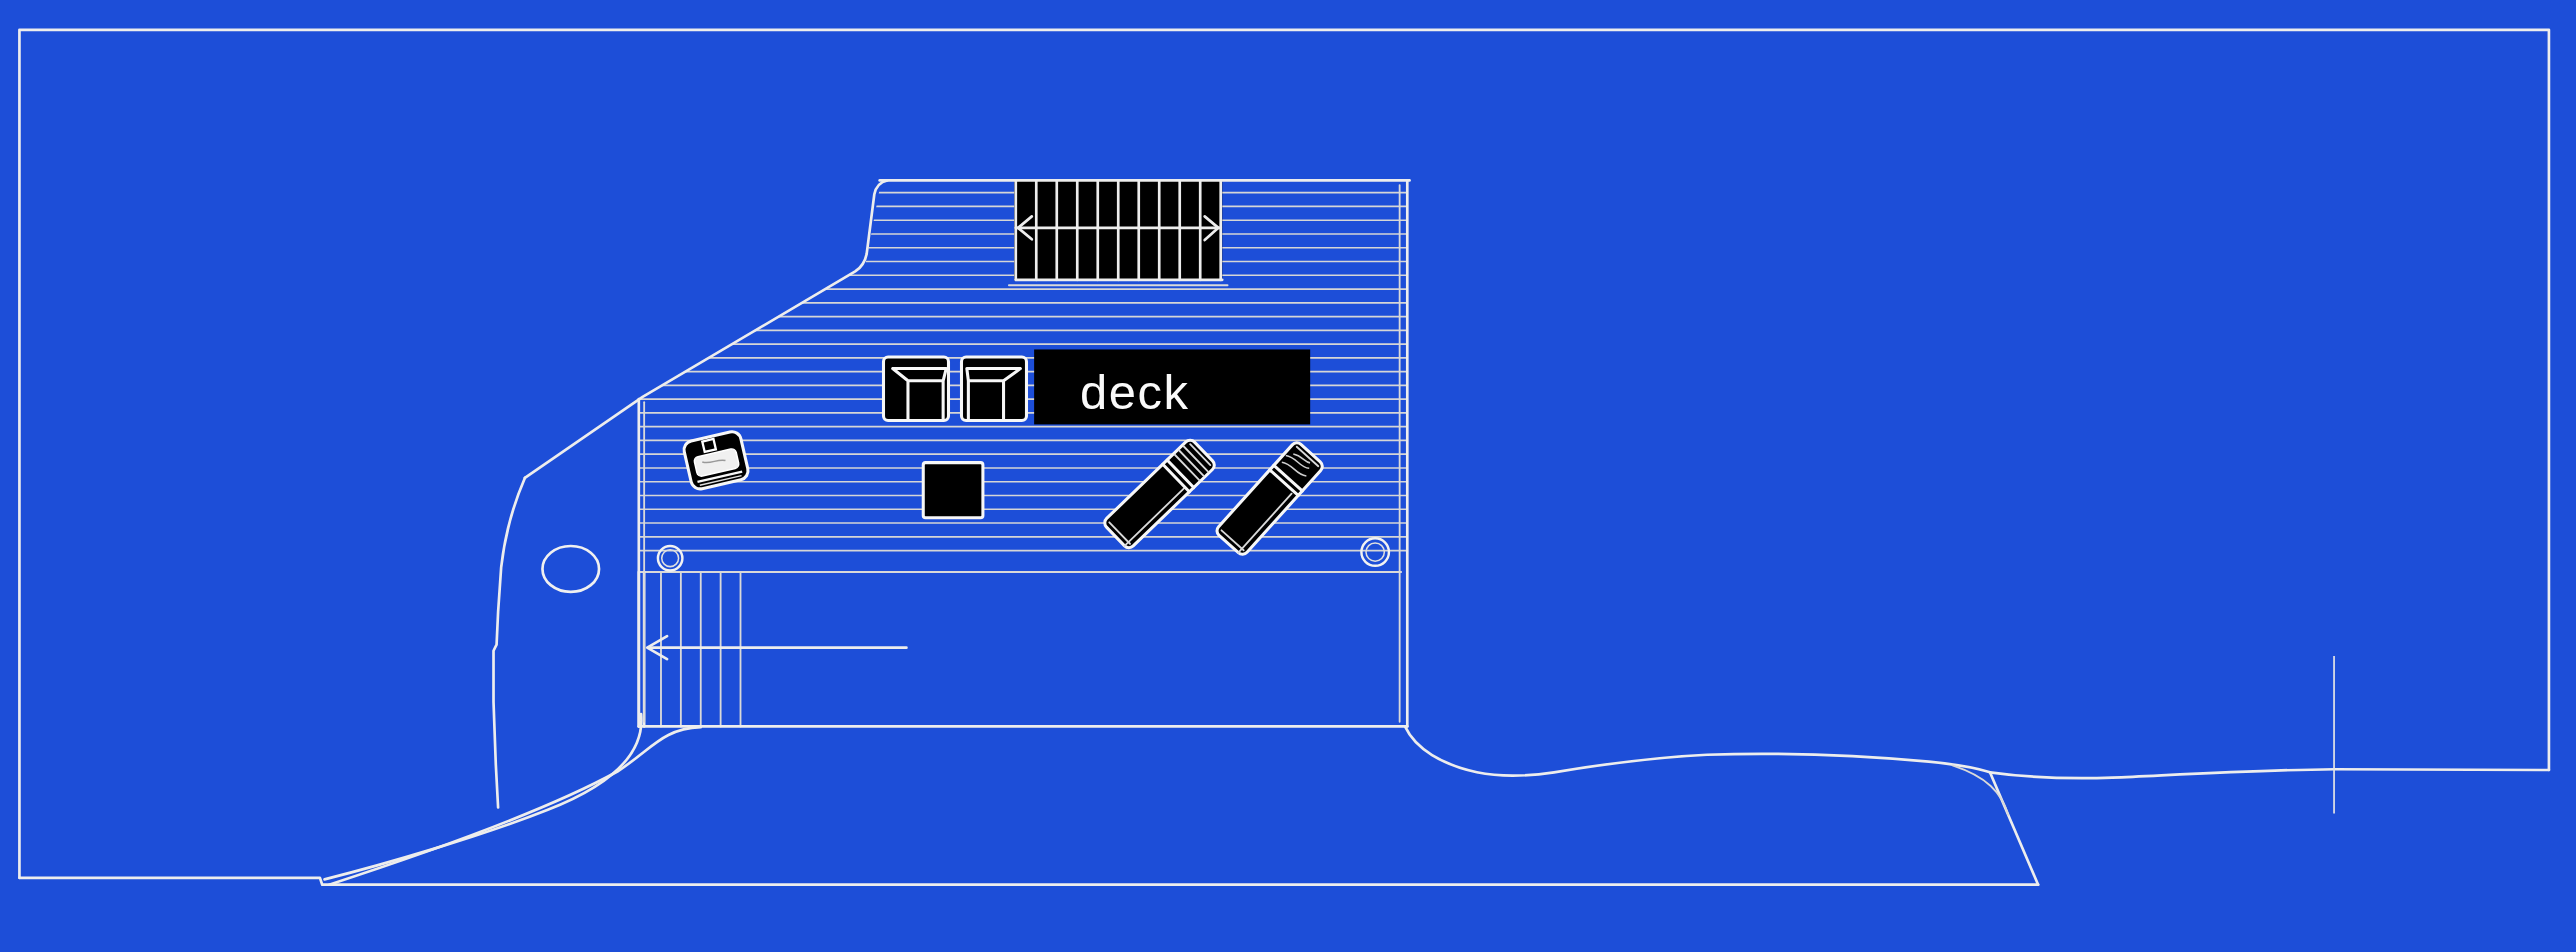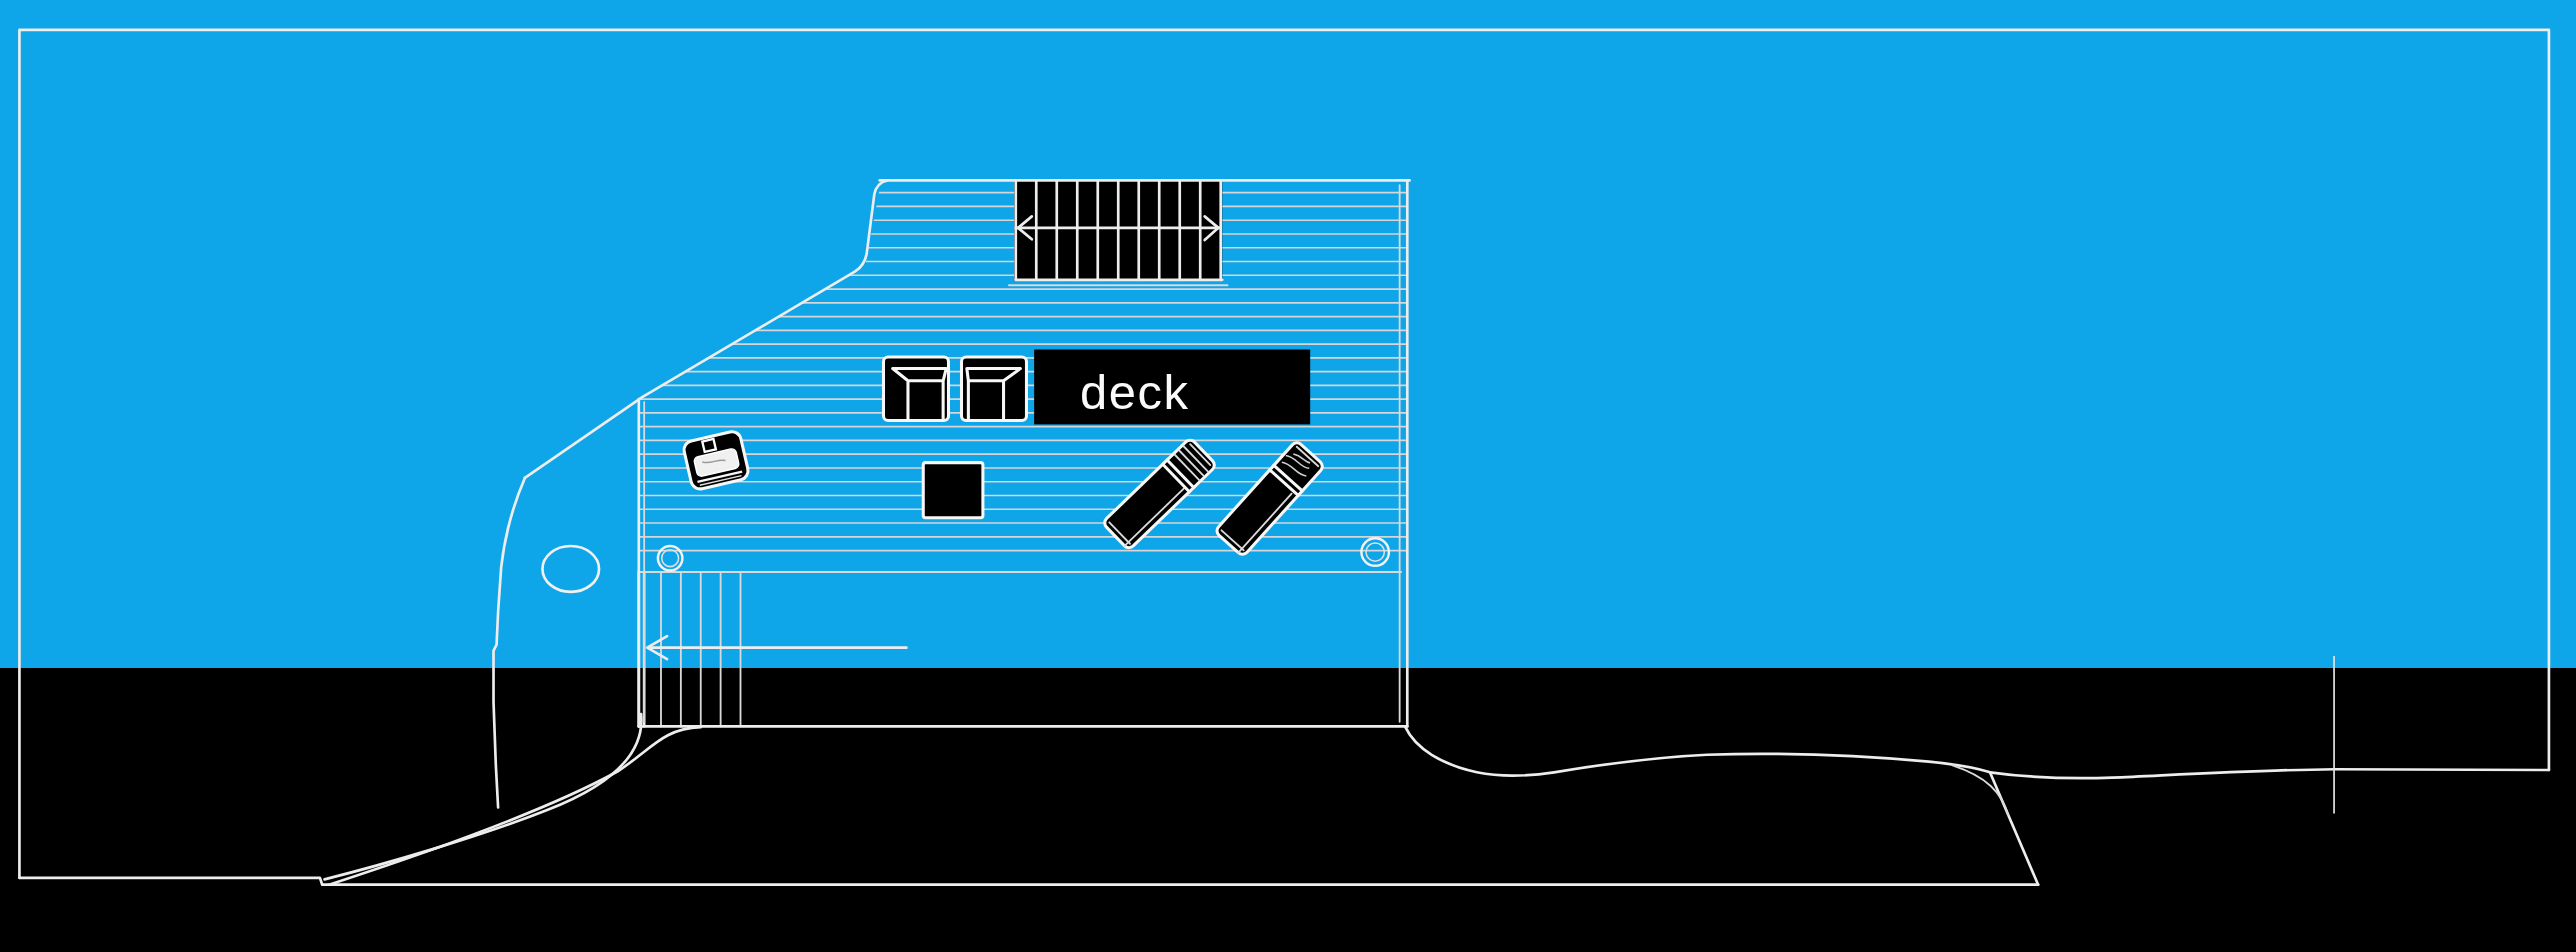--- a/index.html
+++ b/index.html
@@ -1,17 +1,17 @@
 <!DOCTYPE html>
 <html style="font-size:12.2px"><head>
 <meta charset="utf-8">
 <style>
   html,body{margin:0;padding:0;background:#000;}
   body{width:2576px;height:952px;overflow:hidden;font-family:"Liberation Sans",sans-serif;}
-  #stage{width:2576px;height:668px;background:#0ea5e9;}
+  #stage{width:2576px;height:952px;background:#1d4ed8;}
   svg{display:block;}
   .ln{fill:none;stroke:#ededed;stroke-width:3.5;stroke-linecap:round;stroke-linejoin:round;}
   .ln-thin{fill:none;stroke:#d9d9d9;stroke-width:2.4;stroke-linecap:round;}
   .ln-bright{fill:none;stroke:#f7f7f7;stroke-width:4;stroke-linecap:round;stroke-linejoin:round;}
   .hatch{stroke:#d6d6d6;stroke-width:2.2;}
   .blk{fill:#000;}
   .deck-label{font-family:"Liberation Sans",sans-serif;font-size:64px;letter-spacing:2px;fill:#fafafa;}
 </style>
 </head>
 <body>

